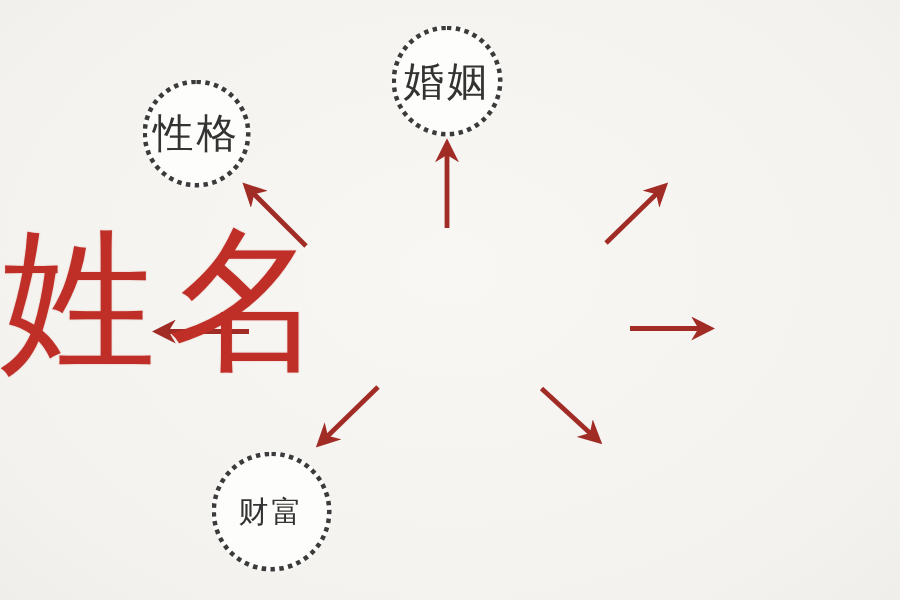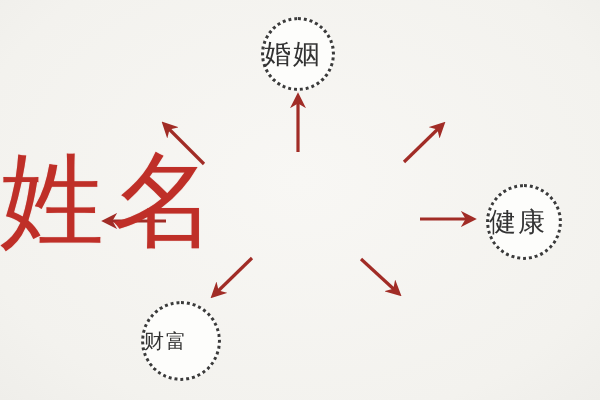--- a/index.html
+++ b/index.html
@@ -32,20 +32,21 @@
     text-shadow: 0 0 1px rgba(191,47,40,0.4);
     user-select: none;
   }
   .node {
     position: absolute;
     border: 3px dotted #3b3b3b;
     border-radius: 50%;
     background: #fdfdfb;
     display: flex;
     align-items: center;
+    justify-content: center;
     box-sizing: border-box;
   }
   .node .label {
     font-size: 27px;
     letter-spacing: 2px;
     color: #333333;
     font-weight: 400;
     white-space: nowrap;
   }
   
@@ -77,25 +78,25 @@
     <line x1="252" y1="258" x2="214" y2="295" stroke-width="3.2" marker-end="url(#ah)" stroke="#a12c26"></line>
     <line x1="361" y1="259" x2="398" y2="293" stroke-width="3.2" marker-end="url(#ah)" stroke="#a12c26"></line>
   </svg>
 
   <div class="center-title">姓名</div>
 
   <div class="node marriage">
     <span class="label">婚姻</span>
   </div>
 
+  <div class="node personality">
+    <span class="label">性格</span>
+  </div>
 
 
 
-  <div class="node health">
-    <span class="label">健康</span>
-  </div>
 
   <div class="node wealth">
     <span class="label">财富</span>
   </div>
 
 
 </div>
 
 </body></html>

